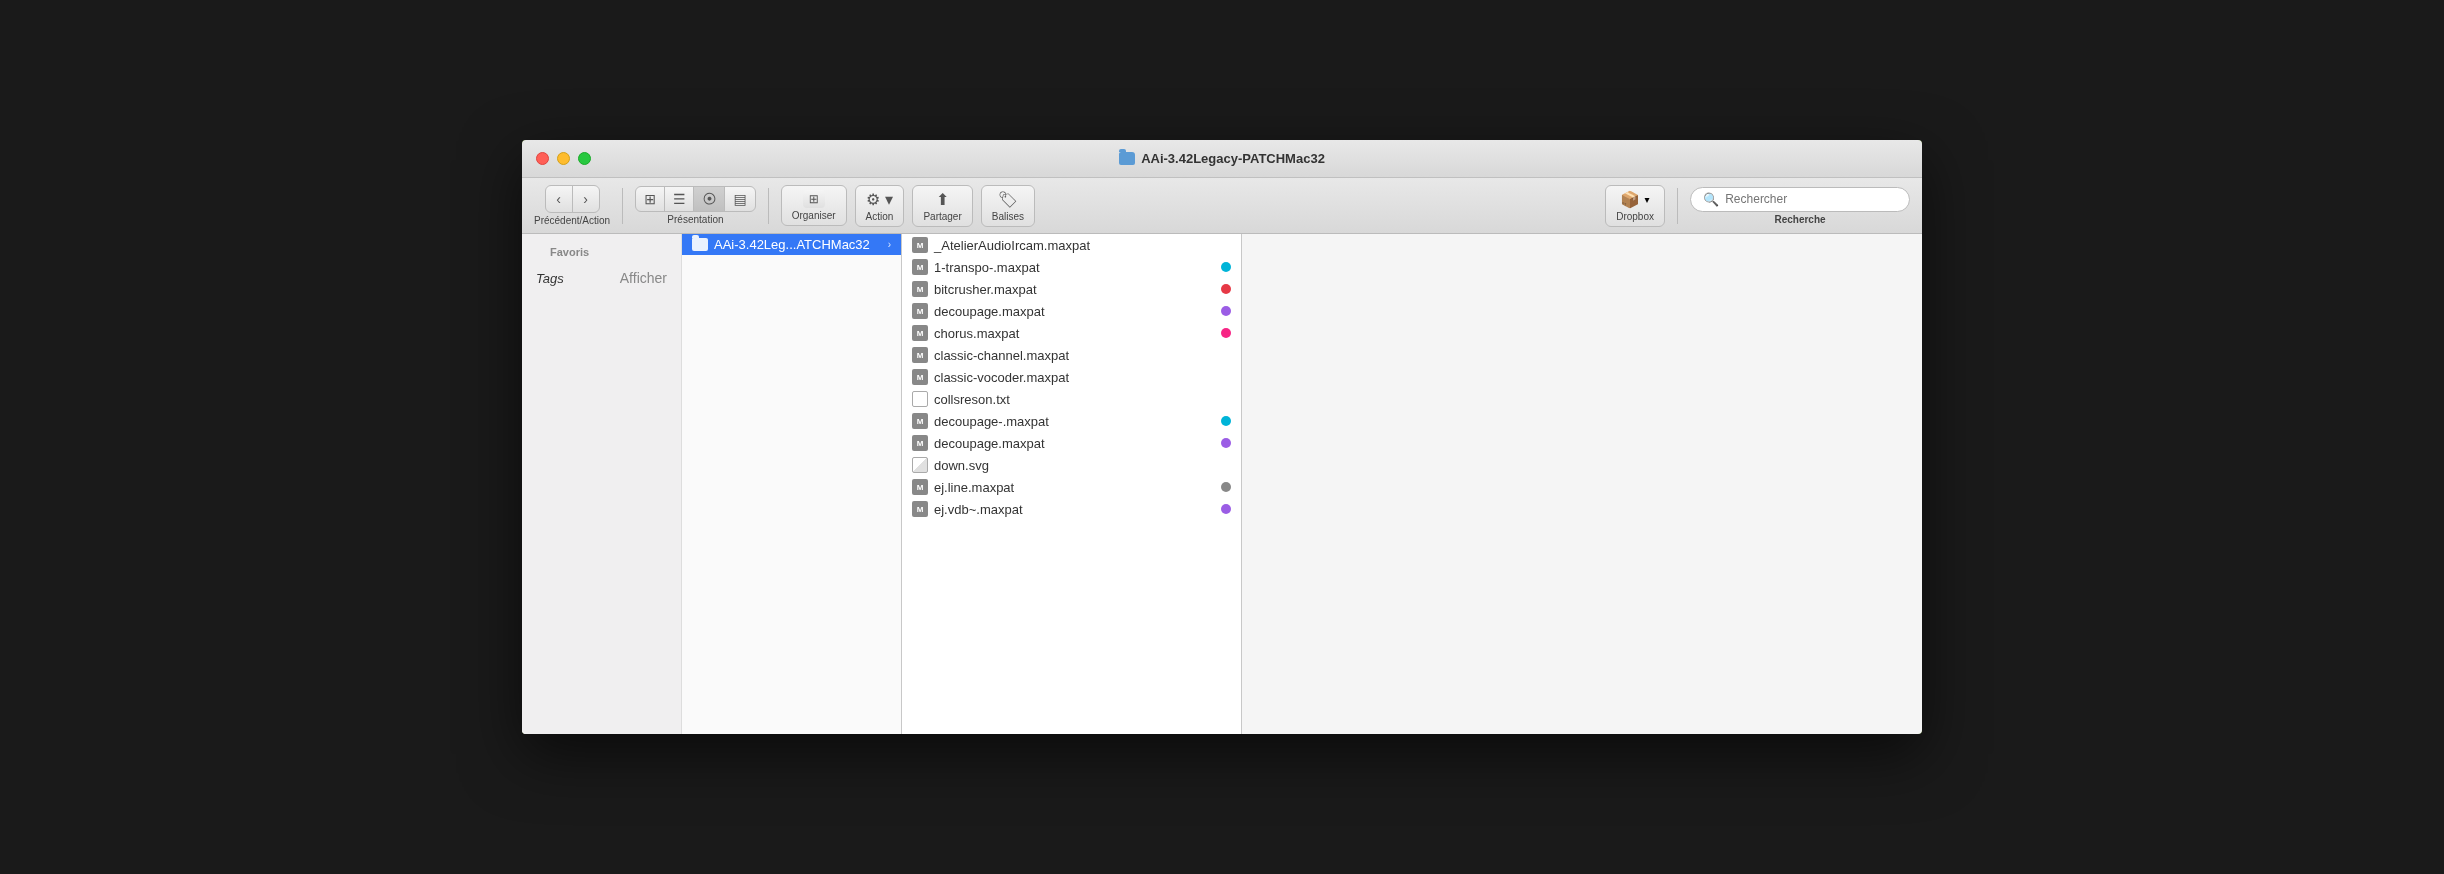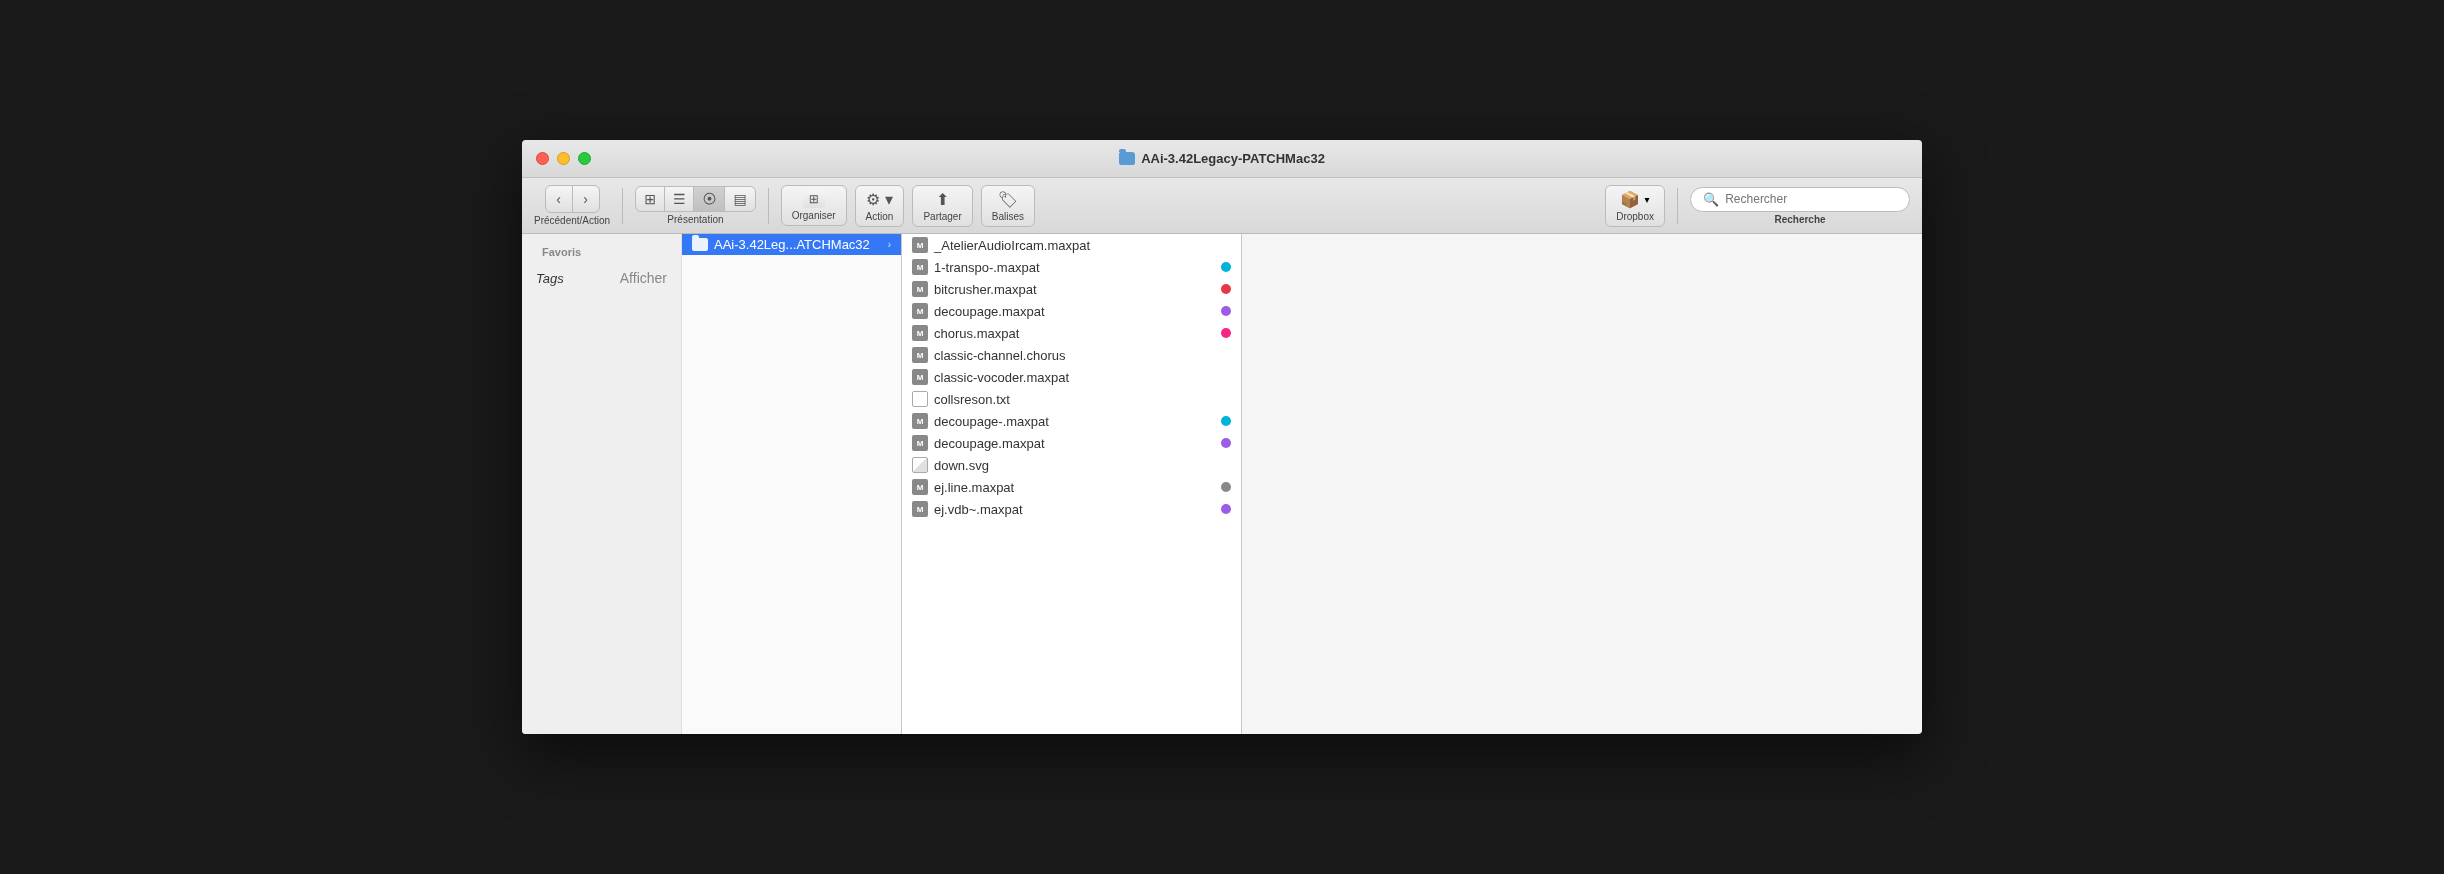--- a/index.html
+++ b/index.html
@@ -222,21 +222,21 @@
     .sidebar {
       width: 160px;
       background: #f0eff0;
       border-right: 1px solid #ddd;
       padding: 10px 0;
     }
     .sidebar-section-label {
       font-size: 11px;
       font-weight: 600;
       color: #888;
-      padding: 2px 20px;
+      padding: 2px 28px;
       margin-bottom: 2px;
     }
 
     .tags-row {
       display: flex;
       align-items: center;
       justify-content: space-between;
       padding: 2px 14px;
       margin-top: 8px;
     }
@@ -500,21 +500,21 @@
             <span class="item-name">decoupage.maxpat</span>
             <div class="dot" style="background: rgb(155, 93, 229);"></div>
           </div>
           <div class="col-item item-row-highlighted" style="position: relative;">
             <div class="maxpat-icon">M</div>
             <span class="item-name">chorus.maxpat</span>
             <div class="dot" style="background: rgb(247, 37, 133);"></div>
           </div>
           <div class="col-item item-row-highlighted" style="position: relative;">
             <div class="maxpat-icon">M</div>
-            <span class="item-name">classic-channel.chorus</span>
+            <span class="item-name">classic-channel.maxpat</span>
           </div>
           <div class="col-item item-row-highlighted" style="position: relative;">
             <div class="maxpat-icon">M</div>
             <span class="item-name">classic-vocoder.maxpat</span>
           </div>
           <div class="col-item item-row-highlighted" style="position: relative;">
             <div class="txt-icon"></div>
             <span class="item-name">collsreson.txt</span>
           </div>
           <div class="col-item item-row-highlighted" style="position: relative;">

